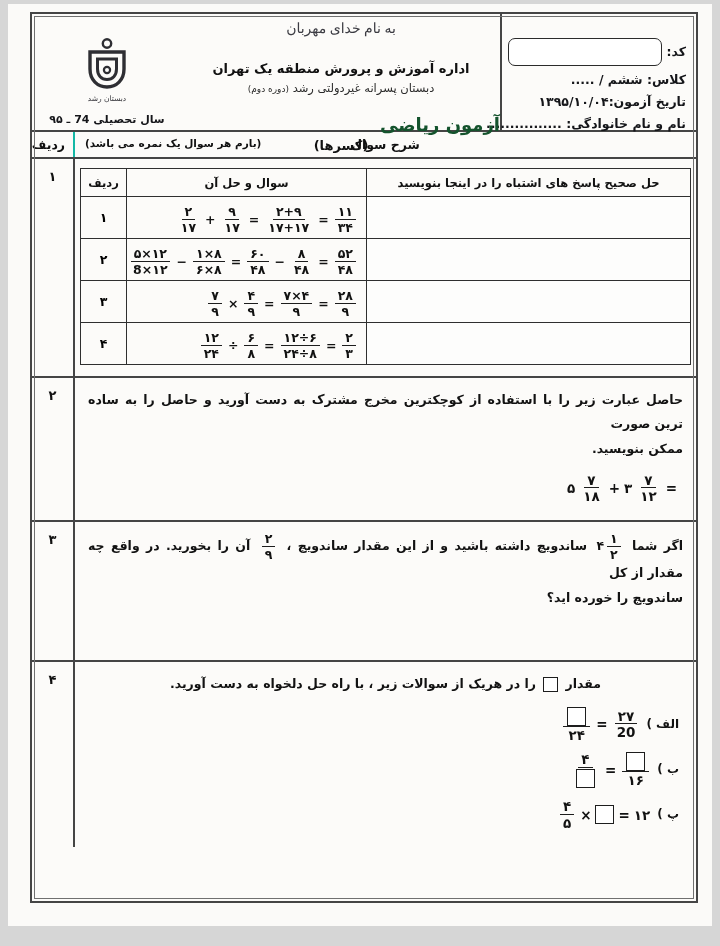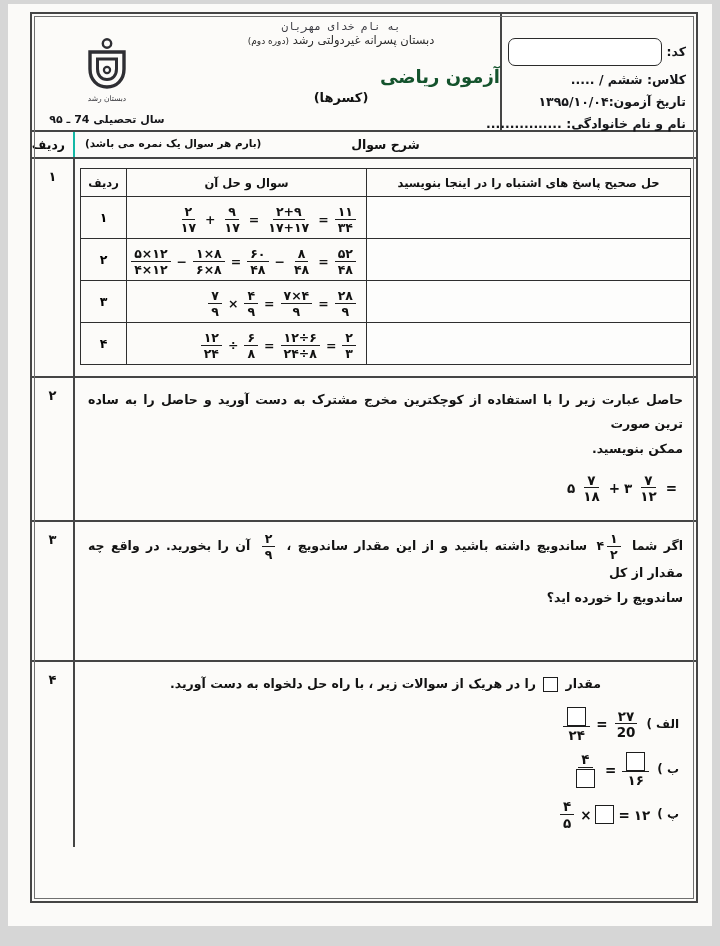--- a/index.html
+++ b/index.html
@@ -96,24 +96,24 @@
   }
   .hdr-line { margin-bottom: 9px; white-space: nowrap; }
 
   .hdr-center {
     flex: 1;
     text-align: center;
     padding-top: 6px;
     position: relative;
   }
   .basmala {
-    font-size: 11px;
+    font-size: 14px;
     color: #3b3b42;
-    font-family: Liberation Mono, monospace;
-    margin-bottom: 0;
+    font-family: Liberation Serif, serif;
+    margin-bottom: 24px;
     letter-spacing: .2px;
   }
   .org {
     font-size: 13px;
     font-weight: bold;
     color: #111;
     margin-bottom: 5px;
   }
   .school {
     font-size: 11.5px;
@@ -340,20 +340,21 @@
             <span>کد:</span>
             <span class="code-box"></span>
           </div>
           <div class="hdr-line">کلاس: ششم / .....</div>
           <div class="hdr-line">تاریخ آزمون:۱۳۹۵/۱۰/۰۴</div>
           <div class="hdr-line">نام و نام خانوادگی: ................</div>
         </div>
 
         <div class="hdr-center">
           <div class="basmala">به نام خدای مهربان</div>
+          <div class="org">اداره آموزش و پرورش منطقه یک تهران</div>
           <div class="school">
             <span>دبستان پسرانه غیردولتی رشد</span>
             <span class="small">(دوره دوم)</span>
           </div>
           <div class="exam-title">آزمون ریاضی</div>
           <div class="exam-sub">(کسرها)</div>
         </div>
 
         <div class="hdr-left">
           <div class="logo">
@@ -416,21 +417,21 @@
                           </span>
                   </td>
                   <td class="ic-no">۱</td>
                 </tr>
                 <tr>
                   <td class="ic-blank"></td>
                   <td class="ic-sol">
                     <span class="math">
                             <span class="frac">
                               <span class="num">۵×۱۲</span>
-                              <span class="den">۴×۱۲</span>
+                              <span class="den">8×۱۲</span>
                             </span>
                             <span class="op">−</span>
                             <span class="frac">
                               <span class="num">۱×۸</span>
                               <span class="den">۶×۸</span>
                             </span>
                             <span class="op">=</span>
                             <span class="frac">
                               <span class="num">۶۰</span>
                               <span class="den">۴۸</span>

